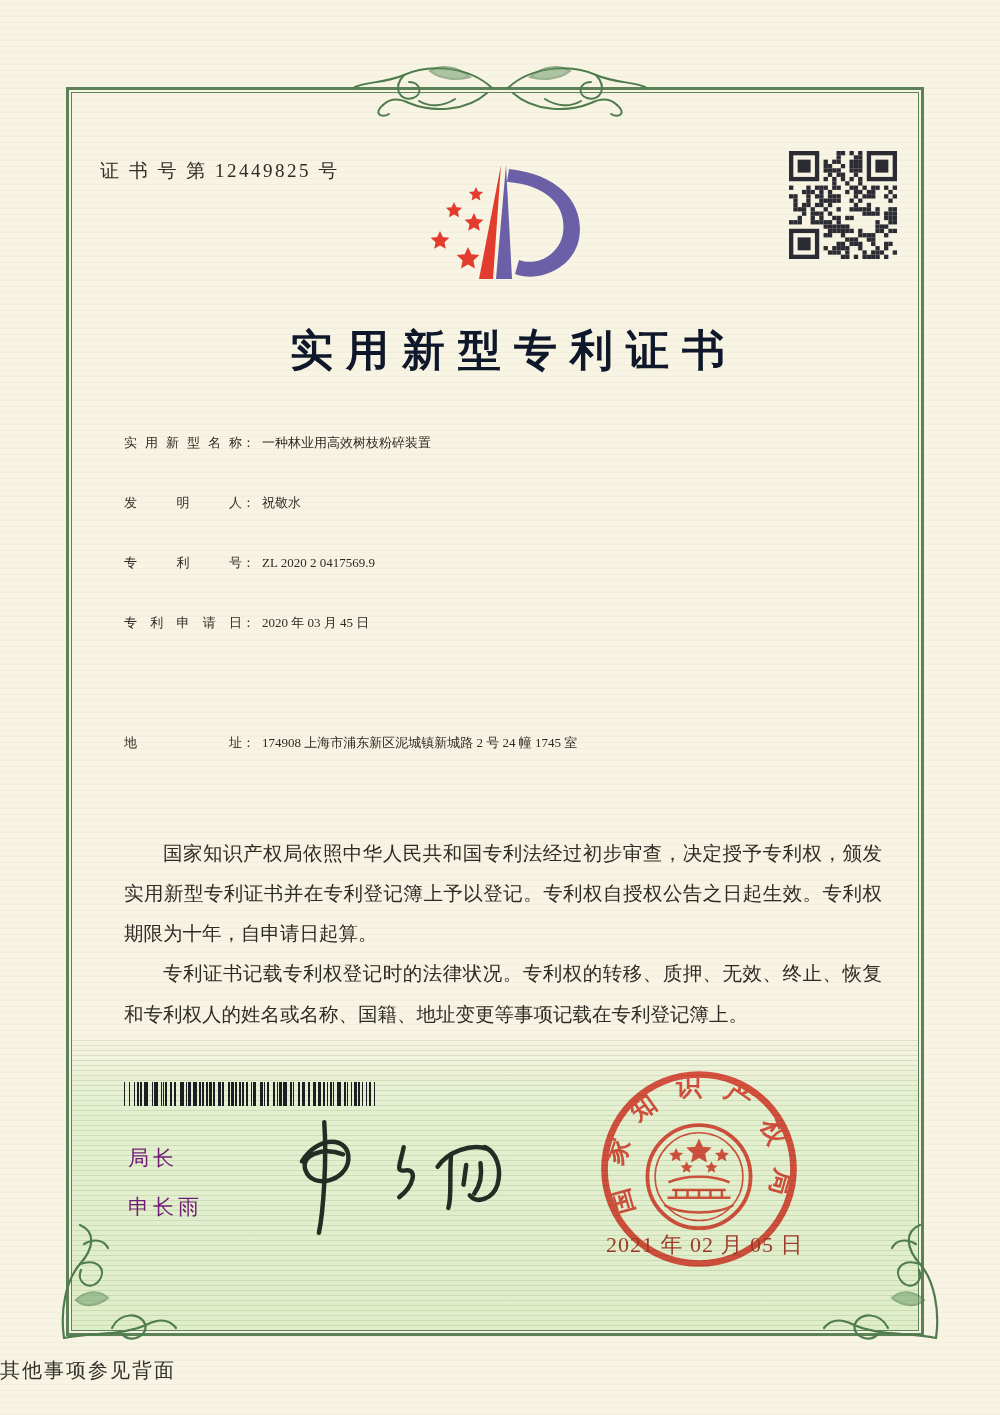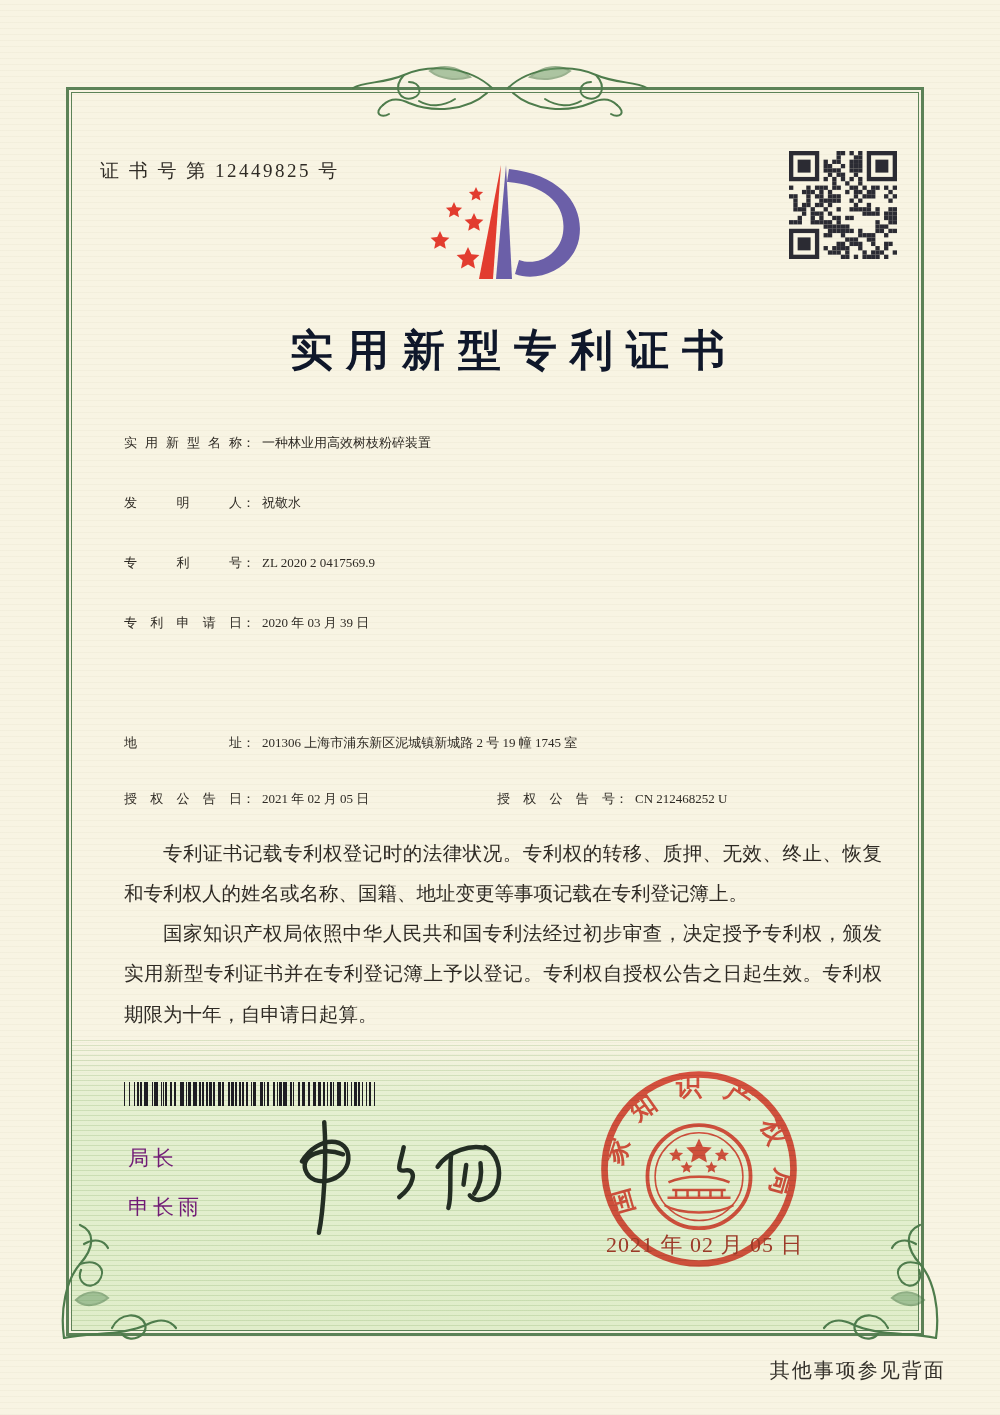--- a/index.html
+++ b/index.html
@@ -50,21 +50,21 @@
     font-size:21px;letter-spacing:4px;color:#701a75;white-space:nowrap;}
   .signer.t{top:1144px}.signer.n{top:1193px}
   .signature{position:absolute;left:268px;top:1110px;}
   .seal{position:absolute;left:594px;top:1064px;mix-blend-mode:multiply;}
   .sealdate{
     position:absolute;left:606px;top:1230px;width:220px;
     font-size:22px;color:#9c3a28;letter-spacing:1px;white-space:nowrap;
   }
   .pagenum{position:absolute;left:0;top:1296px;width:100%;text-align:center;
     font-size:17px;letter-spacing:3px;color:#33302a;}
-  .backnote{position:absolute;left:0;top:1357px;width:92%;text-align:right;
+  .backnote{position:absolute;left:0;top:1357px;width:92%;text-align:left;
     font-size:20px;letter-spacing:2px;color:#33302a;}
   .orn{position:absolute;pointer-events:none;}
   .orn.top{left:345px;top:57px;}
   .orn.bl{left:50px;top:1220px;}
   .orn.br{left:820px;top:1220px;transform:scaleX(-1);}
 </style>
 </head>
 <body>
 
 <div class="page">
@@ -344,31 +344,27 @@
       <rect x="0" y="18" width="7" height="7" fill="#2b2b33"></rect>
       <rect x="1" y="19" width="5" height="5" fill="#f8f4e3"></rect>
       <rect x="2" y="20" width="3" height="3" fill="#2b2b33"></rect>
     </svg>
 
   <div class="title">实用新型专利证书</div>
 
   <div class="row r0"><span class="flabel">实用新型名称</span><span>：</span><span class="fvalue">一种林业用高效树枝粉碎装置</span></div>
   <div class="row r1"><span class="flabel">发明人</span><span>：</span><span class="fvalue">祝敬水</span></div>
   <div class="row r2"><span class="flabel">专利号</span><span>：</span><span class="fvalue">ZL 2020 2 0417569.9</span></div>
-  <div class="row r3"><span class="flabel">专利申请日</span><span>：</span><span class="fvalue">2020 年 03 月 39 日</span></div>
-  <div class="row r5"><span class="flabel">地址</span><span>：</span><span class="fvalue">201306 上海市浦东新区泥城镇新城路 2 号 19 幢 1745 室</span></div>
-
-  <div class="row rgrant">
-    <span><span class="flabel">授权公告日</span><span>：</span><span class="fvalue">2021 年 02 月 05 日</span></span>
-    <span class="grant-no"><span class="flabel">授权公告号</span><span>：</span><span class="fvalue">CN 212468252 U</span></span>
-  </div>
+  <div class="row r3"><span class="flabel">专利申请日</span><span>：</span><span class="fvalue">2020 年 03 月 45 日</span></div>
+  <div class="row r5"><span class="flabel">地址</span><span>：</span><span class="fvalue">174908 上海市浦东新区泥城镇新城路 2 号 24 幢 1745 室</span></div>
+
 
   <div class="paras">
+    <p>国家知识产权局依照中华人民共和国专利法经过初步审查，决定授予专利权，颁发实用新型专利证书并在专利登记簿上予以登记。专利权自授权公告之日起生效。专利权期限为十年，自申请日起算。</p>
     <p>专利证书记载专利权登记时的法律状况。专利权的转移、质押、无效、终止、恢复和专利权人的姓名或名称、国籍、地址变更等事项记载在专利登记簿上。</p>
-    <p>国家知识产权局依照中华人民共和国专利法经过初步审查，决定授予专利权，颁发实用新型专利证书并在专利登记簿上予以登记。专利权自授权公告之日起生效。专利权期限为十年，自申请日起算。</p>
   </div>
 
   <svg id="barcode-svg" class="barcode" width="254" height="24" viewBox="0 0 254 24">
       <rect x="0" y="0" width="1" height="24" fill="#1d1d22"></rect>
       <rect x="5" y="0" width="1" height="24" fill="#1d1d22"></rect>
       <rect x="10" y="0" width="1" height="24" fill="#1d1d22"></rect>
       <rect x="13" y="0" width="2" height="24" fill="#1d1d22"></rect>
       <rect x="16" y="0" width="2" height="24" fill="#1d1d22"></rect>
       <rect x="20" y="0" width="4" height="24" fill="#1d1d22"></rect>
       <rect x="28" y="0" width="1" height="24" fill="#1d1d22"></rect>

